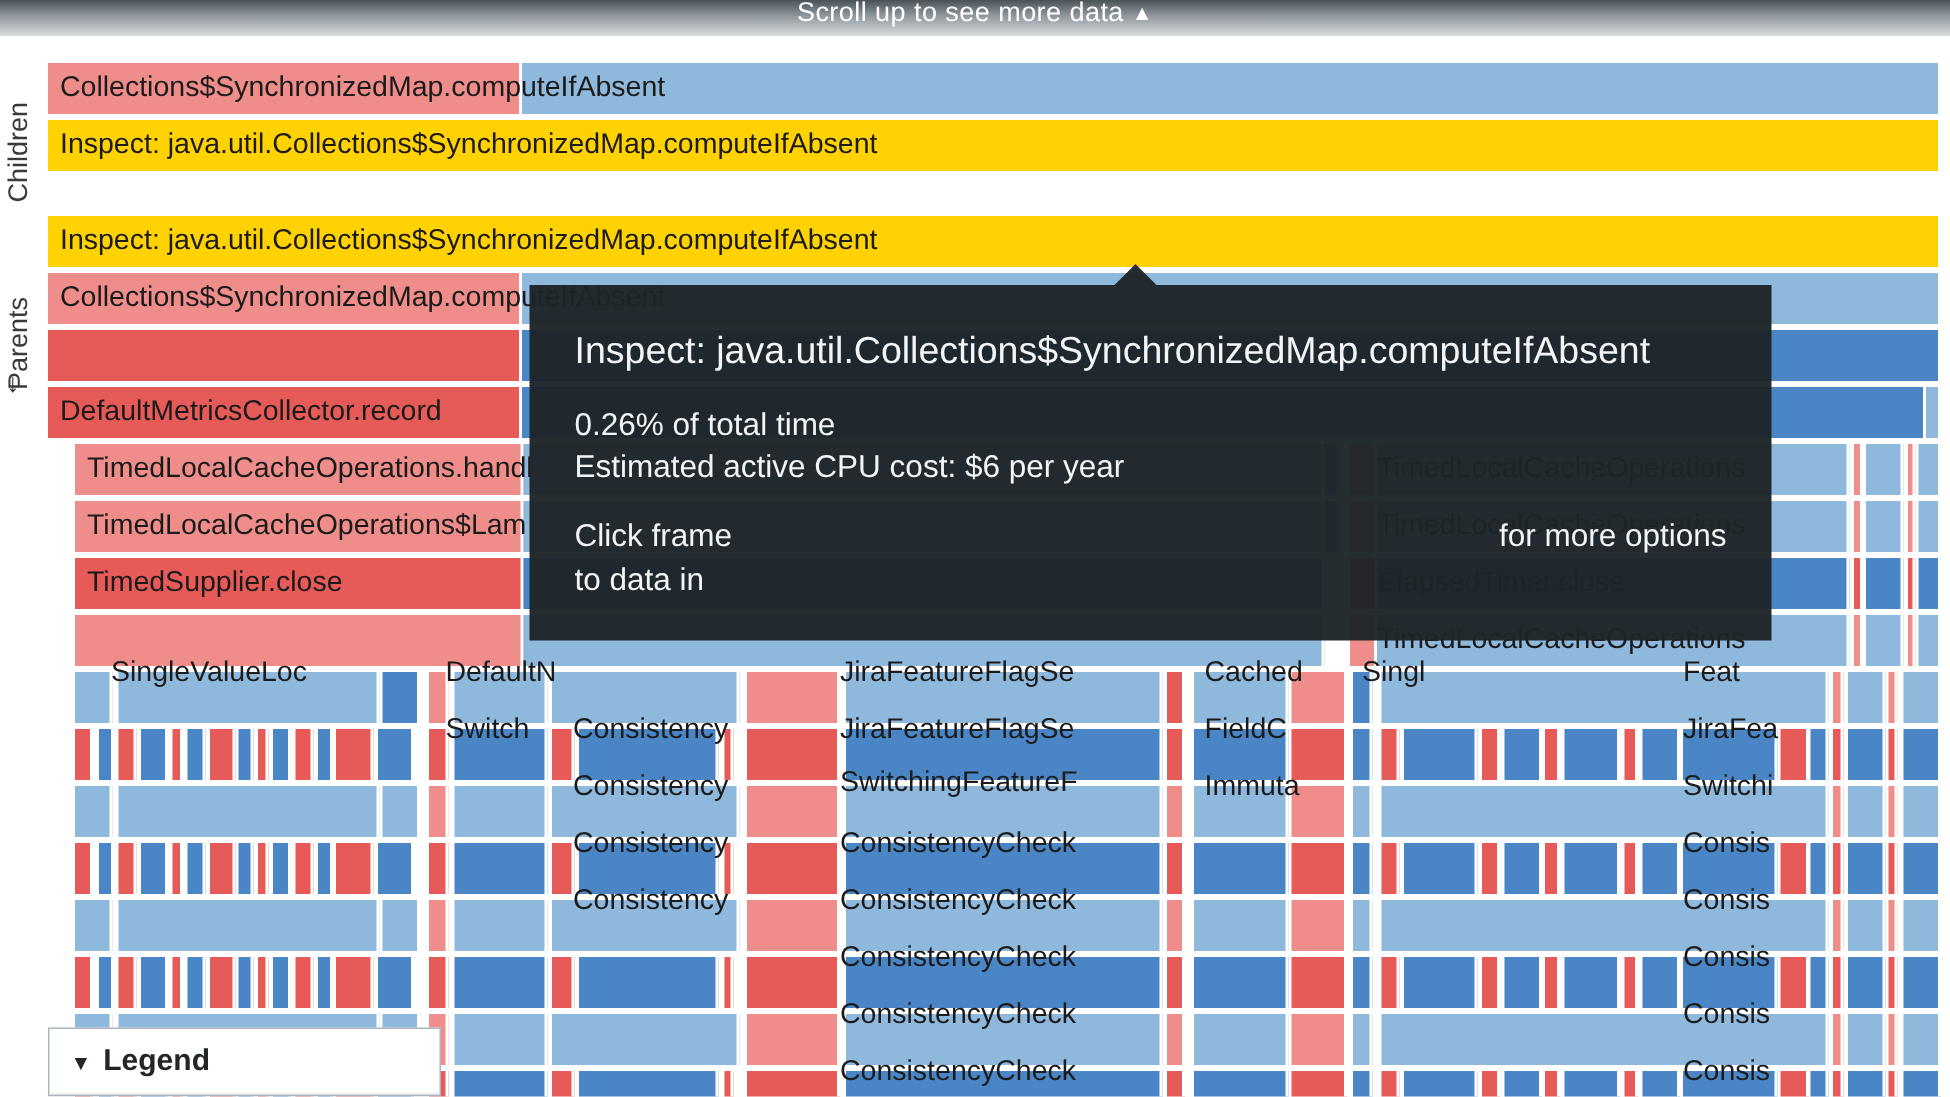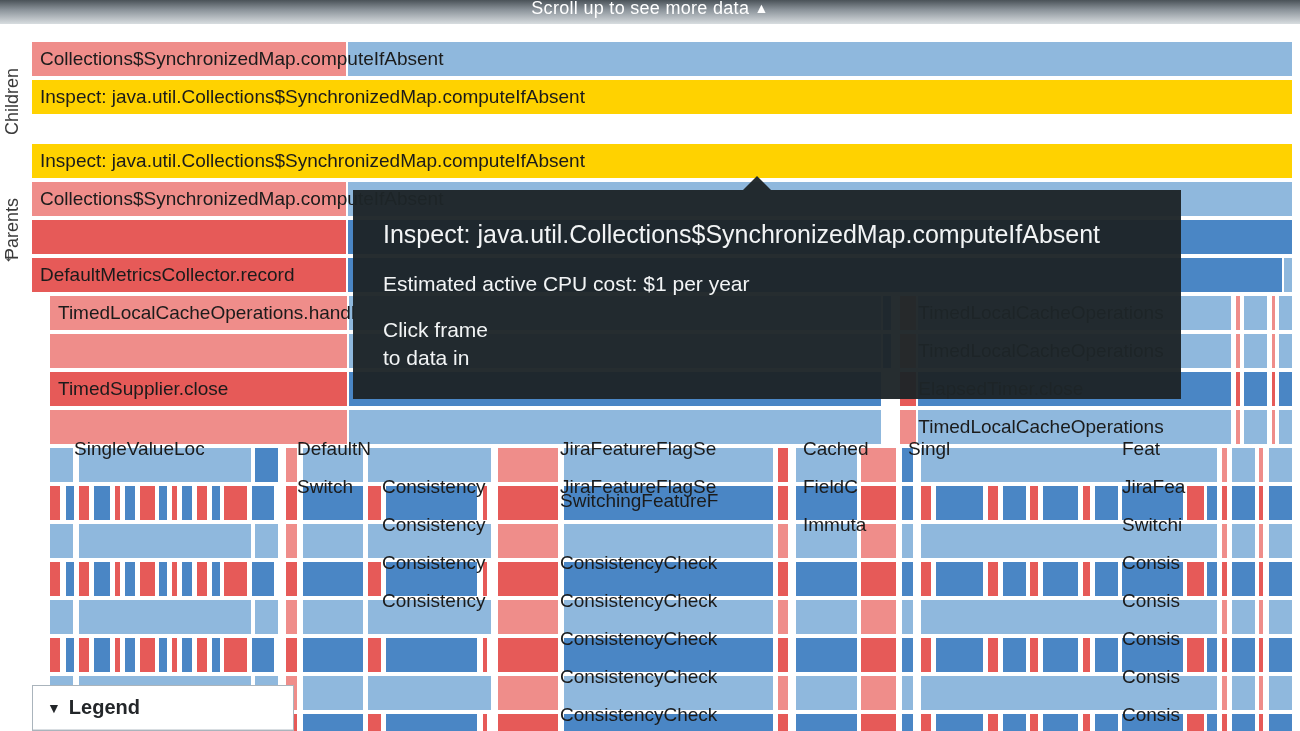--- a/index.html
+++ b/index.html
@@ -192,20 +192,21 @@
   <div class="row" style="margin-left:18px;">
     <div class="block c-red-lt" style="left:0;width:24%;"></div>
     <div class="block c-blue-lt" style="left:24%;width:43%;"></div>
     <div class="block c-blue-dk" style="left:67%;width:0.8%;"></div>
     <div class="block c-red-lt" style="left:68.3%;width:1.5%;"></div>
     <div class="block c-blue-lt" style="left:69.8%;width:25.3%;"></div>
     <div class="block c-red-lt" style="left:95.3%;width:0.5%;"></div>
     <div class="block c-blue-lt" style="left:96%;width:2%;"></div>
     <div class="block c-red-lt" style="left:98.2%;width:0.4%;"></div>
     <div class="block c-blue-lt" style="left:98.8%;width:1.2%;"></div>
+    <div class="label">TimedLocalCacheOperations$Lam</div>
     <div class="label" style="left:69.8%;">TimedLocalCacheOperations</div>
   </div>
   <div class="row" style="margin-left:18px;">
     <div class="block c-red-dk" style="left:0;width:24%;"></div>
     <div class="block c-blue-dk" style="left:24%;width:43%;"></div>
     <div class="block c-red-dk" style="left:68.3%;width:1.5%;"></div>
     <div class="block c-blue-dk" style="left:69.8%;width:25.3%;"></div>
     <div class="block c-red-dk" style="left:95.3%;width:0.5%;"></div>
     <div class="block c-blue-dk" style="left:96%;width:2%;"></div>
     <div class="block c-red-dk" style="left:98.2%;width:0.4%;"></div>
@@ -475,21 +476,21 @@
 
 <div class="floating-label" style="left:74px; top:438px;">SingleValueLoc</div>
 <div class="floating-label" style="left:297px; top:438px;">DefaultN</div>
 <div class="floating-label" style="left:297px; top:476px;">Switch</div>
 <div class="floating-label" style="left:382px; top:476px;">Consistency</div>
 <div class="floating-label" style="left:382px; top:514px;">Consistency</div>
 <div class="floating-label" style="left:382px; top:552px;">Consistency</div>
 <div class="floating-label" style="left:382px; top:590px;">Consistency</div>
 <div class="floating-label" style="left:560px; top:438px;">JiraFeatureFlagSe</div>
 <div class="floating-label" style="left:560px; top:476px;">JiraFeatureFlagSe</div>
-<div class="floating-label" style="left:560px; top:490px;">SwitchingFeatureF</div>
+<div class="floating-label" style="left:560px; top:511px;">SwitchingFeatureF</div>
 <div class="floating-label" style="left:560px; top:552px;">ConsistencyCheck</div>
 <div class="floating-label" style="left:560px; top:590px;">ConsistencyCheck</div>
 <div class="floating-label" style="left:560px; top:628px;">ConsistencyCheck</div>
 <div class="floating-label" style="left:560px; top:666px;">ConsistencyCheck</div>
 <div class="floating-label" style="left:560px; top:704px;">ConsistencyCheck</div>
 
 <div class="floating-label" style="left:803px; top:438px;">Cached</div>
 <div class="floating-label" style="left:803px; top:476px;">FieldC</div>
 <div class="floating-label" style="left:803px; top:514px;">Immuta</div>
 <div class="floating-label" style="left:908px; top:438px;">Singl</div>
@@ -498,28 +499,30 @@
 <div class="floating-label" style="left:1122px;top:514px;">Switchi</div>
 <div class="floating-label" style="left:1122px;top:552px;">Consis</div>
 <div class="floating-label" style="left:1122px;top:590px;">Consis</div>
 <div class="floating-label" style="left:1122px;top:628px;">Consis</div>
 <div class="floating-label" style="left:1122px;top:666px;">Consis</div>
 <div class="floating-label" style="left:1122px;top:704px;">Consis</div>
 
 <div class="tooltip">
   <div class="tt-title">Inspect: java.util.Collections$SynchronizedMap.computeIfAbsent</div>
   <div class="tt-block">
-    <div>Estimated active CPU cost: $1 per year</div>
+    <div>0.26% of total time</div>
+    <div>Estimated active CPU cost: $6 per year</div>
   </div>
   <div class="tt-hints">
     <div class="tt-hint">
       <div>Click frame</div>
       <div>to data in</div>
     </div>
     <div class="tt-hint right">
+      <div>for more options</div>
     </div>
   </div>
 </div>
 
 <div class="legend">
   <div class="legend-header">
     <span class="tri">▼</span>
     <span>Legend</span>
   </div>
 </div>

